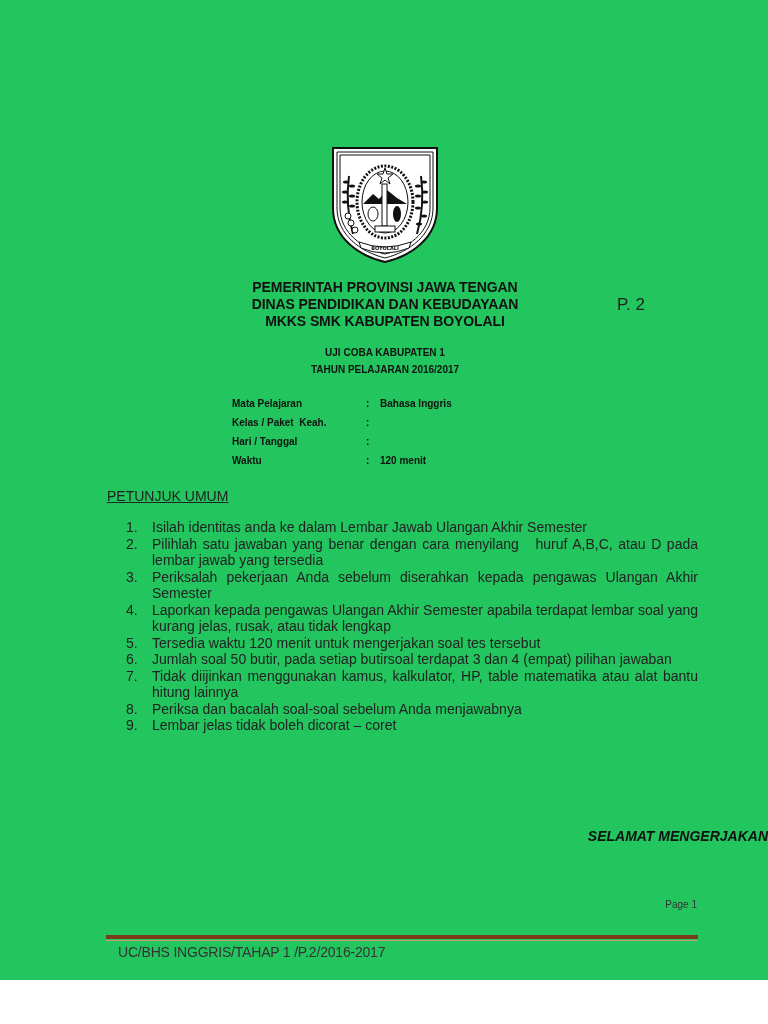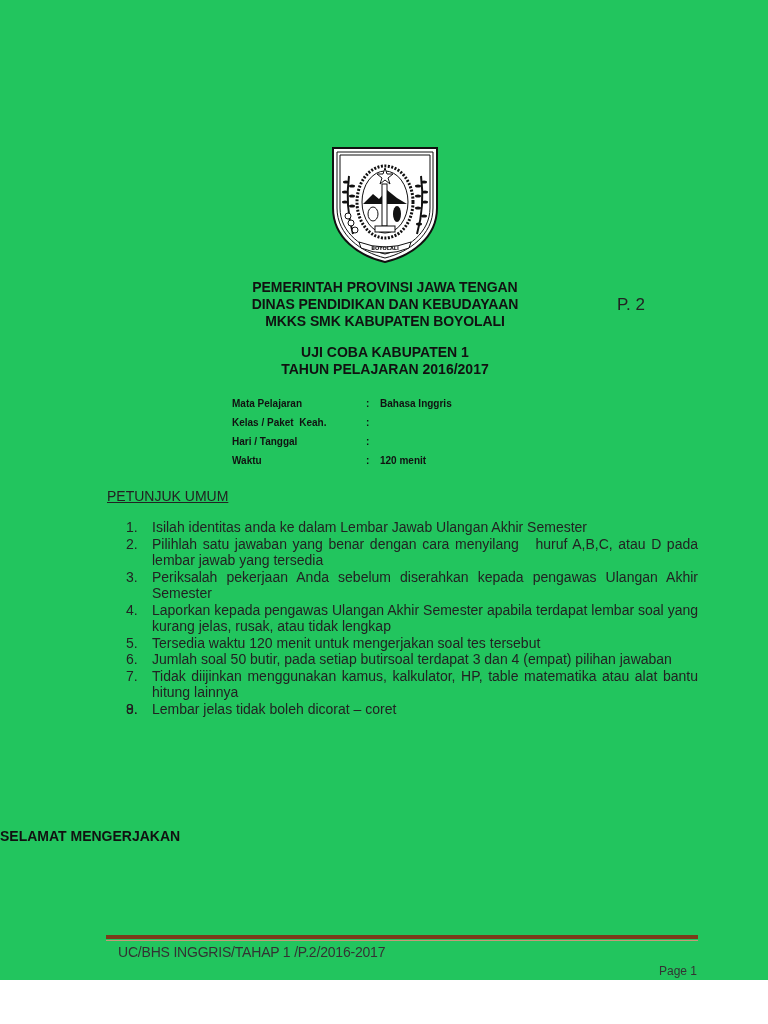--- a/index.html
+++ b/index.html
@@ -40,21 +40,21 @@
       letter-spacing: -0.1px;
     }
     .header-block div { white-space: nowrap; }
     .exam-block {
       position: absolute;
       left: 230px;
       top: 344px;
       width: 310px;
       text-align: center;
       font-weight: bold;
-      font-size: 14px;
+      font-size: 10px;
       line-height: 17px;
     }
     .exam-block div { white-space: nowrap; }
     .code-box {
       position: absolute;
       left: 572px;
       top: 287px;
       width: 118px;
       height: 31px;
       border: 3px solid #22c55e;
@@ -108,23 +108,24 @@
     .instructions li .num {
       position: absolute;
       left: 0;
       top: 0;
     }
     .closing {
       position: absolute;
       left: 0;
       width: 768px;
       top: 828px;
-      text-align: left;
-      font-weight: bold;
-      font-size: 14px;
+      text-align: right;
+      font-weight: bold;
+      font-size: 14px;
+      font-style: italic;
     }
     .footer-rule {
       position: absolute;
       left: 106px;
       top: 935px;
       width: 592px;
       height: 4px;
       background: #7a3d1a;
     }
     .footer-rule-thin {
@@ -139,22 +140,22 @@
       position: absolute;
       left: 118px;
       top: 944px;
       font-size: 14px;
       color: #333333;
       letter-spacing: -0.2px;
     }
     .footer-right {
       position: absolute;
       right: 71px;
-      top: 964px;
-      font-size: 12px;
+      top: 899px;
+      font-size: 10px;
       color: #333333;
       text-align: right;
     }
   </style>
 </head>
 <body>
 
 <div class="page">
 
   <div class="logo">
@@ -249,21 +250,21 @@
   <div class="section-title">PETUNJUK UMUM</div>
 
   <ol class="instructions">
     <li><span class="num">1.</span><span>Isilah identitas anda ke dalam Lembar Jawab Ulangan Akhir Semester</span></li>
     <li><span class="num">2.</span><span style="white-space:pre-wrap;">Pilihlah satu jawaban yang benar dengan cara menyilang   huruf A,B,C, atau D pada lembar jawab yang tersedia</span></li>
     <li><span class="num">3.</span><span>Periksalah pekerjaan Anda sebelum diserahkan kepada pengawas Ulangan Akhir Semester</span></li>
     <li><span class="num">4.</span><span>Laporkan kepada pengawas Ulangan Akhir Semester  apabila terdapat lembar soal yang kurang jelas, rusak, atau tidak lengkap</span></li>
     <li><span class="num">5.</span><span>Tersedia waktu 120 menit untuk  mengerjakan soal tes tersebut</span></li>
     <li><span class="num">6.</span><span>Jumlah soal 50 butir, pada setiap butirsoal terdapat 3 dan 4 (empat) pilihan jawaban</span></li>
     <li><span class="num">7.</span><span>Tidak diijinkan menggunakan kamus, kalkulator, HP, table matematika atau alat bantu hitung lainnya</span></li>
-    <li><span class="num">8.</span></li>
+    <li><span class="num">8.</span><span>Periksa dan bacalah soal-soal sebelum Anda menjawabnya</span></li>
     <li><span class="num">9.</span><span>Lembar jelas tidak boleh dicorat – coret</span></li>
   </ol>
 
   <div class="closing">SELAMAT MENGERJAKAN</div>
 
   <div class="footer-rule"></div>
   <div class="footer-rule-thin"></div>
   <div class="footer-left">UC/BHS INGGRIS/TAHAP 1 /P.2/2016-2017</div>
   <div class="footer-right">Page 1</div>
 

